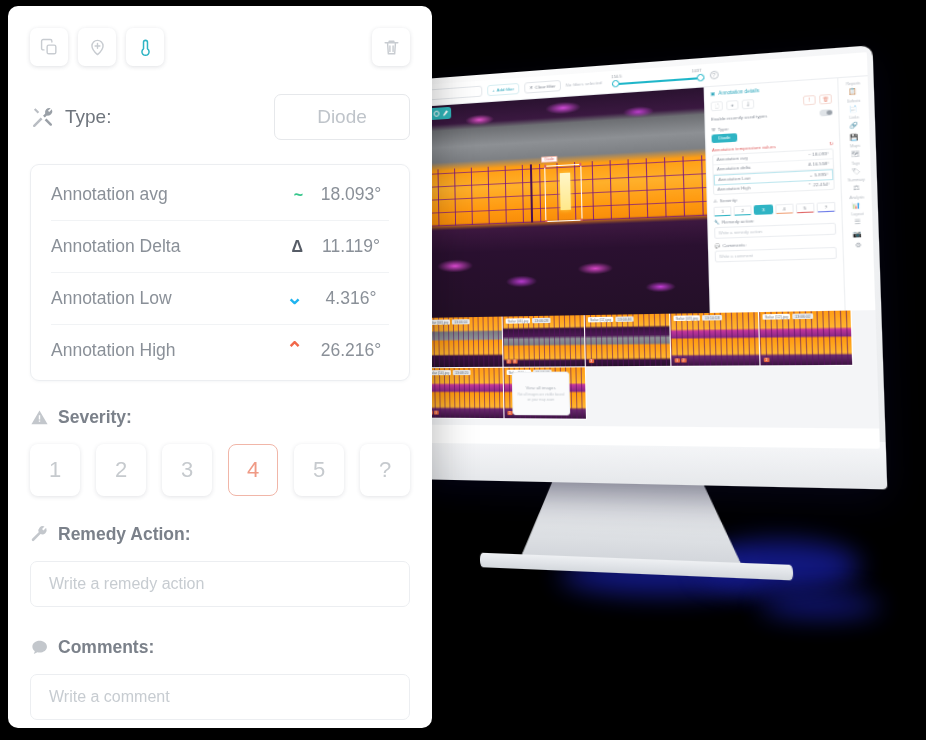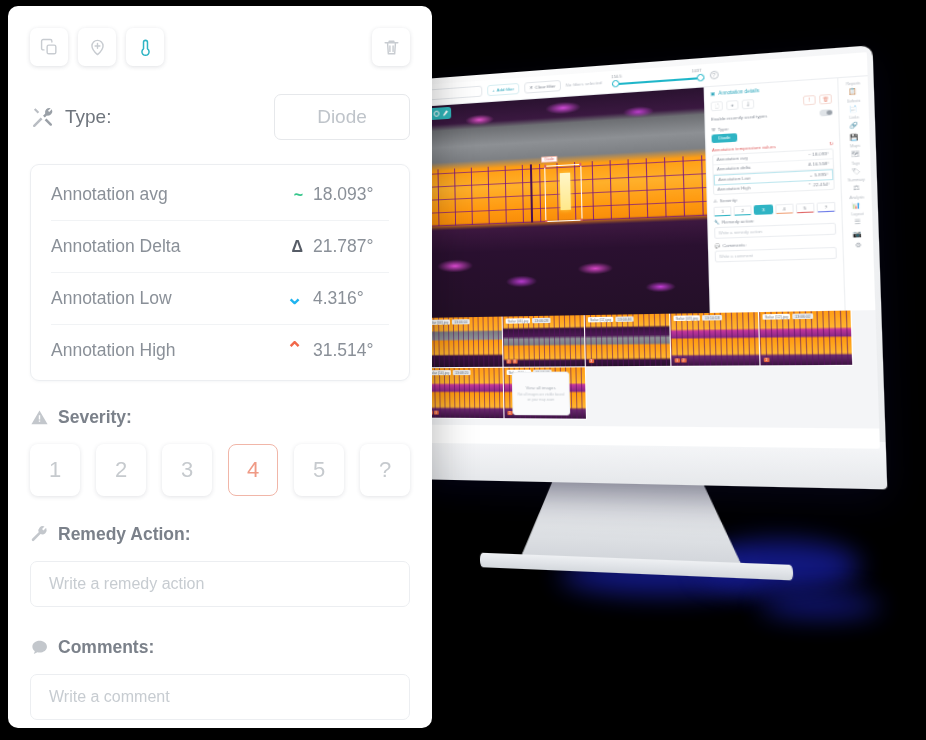--- a/index.html
+++ b/index.html
@@ -215,21 +215,21 @@
     margin-bottom: 26px;
   }
   .val-row {
     display: flex; align-items: center; justify-content: space-between;
     padding: 15px 0; border-bottom: 1px solid #f1f3f5;
   }
   .val-row:last-child { border-bottom: none; }
   .val-label { font-size: 17.5px; color: #8a9098; }
   .val-right { display: flex; align-items: baseline; gap: 10px; }
   .val-glyph { font-size: 16px; font-weight: 700; }
-  .val-num { font-size: 17.5px; color: #8a9098; min-width: 76px; text-align: left; }
+  .val-num { font-size: 17.5px; color: #8a9098; min-width: 76px; text-align: center; }
 
   .sec-head { display: flex; align-items: center; gap: 9px; margin-bottom: 16px; }
   .sec-title { font-size: 17.5px; font-weight: 700; color: #7b818a; }
 
   .sev-row { display: flex; gap: 16px; margin-bottom: 28px; }
   .sev-btn {
     width: 52px; height: 52px; border-radius: 8px; background: #fff;
     border: 1px solid transparent;
     box-shadow: 0 1px 4px rgba(60,70,90,.15);
     display: flex; align-items: center; justify-content: center;
@@ -594,35 +594,35 @@
         <span class="val-label">Annotation avg</span>
         <span class="val-right">
           <span class="val-glyph" style="color:#35c68b">~</span>
           <span class="val-num">18.093°</span>
         </span>
       </div>
       <div class="val-row">
         <span class="val-label">Annotation Delta</span>
         <span class="val-right">
           <span class="val-glyph" style="color:#565c66">Δ</span>
-          <span class="val-num">21.787°</span>
+          <span class="val-num">11.119°</span>
         </span>
       </div>
       <div class="val-row">
         <span class="val-label">Annotation Low</span>
         <span class="val-right">
           <span class="val-glyph" style="color:#1eb3ef; font-size:20px; line-height:10px;">⌄</span>
           <span class="val-num">4.316°</span>
         </span>
       </div>
       <div class="val-row">
         <span class="val-label">Annotation High</span>
         <span class="val-right">
           <span class="val-glyph" style="color:#f1684a; font-size:20px; line-height:10px;">⌃</span>
-          <span class="val-num">31.514°</span>
+          <span class="val-num">26.216°</span>
         </span>
       </div>
     </div>
 
     <div class="sec-head">
       <span>
         <svg width="19" height="19" viewBox="0 0 24 24" fill="#c3c7cc">
           <path d="M12 3.2L22.2 20.4H1.8z"></path>
           <path d="M11.1 9.2h1.8v5.2h-1.8zM11.1 15.7h1.8v1.8h-1.8z" fill="#fff"></path>
         </svg>

